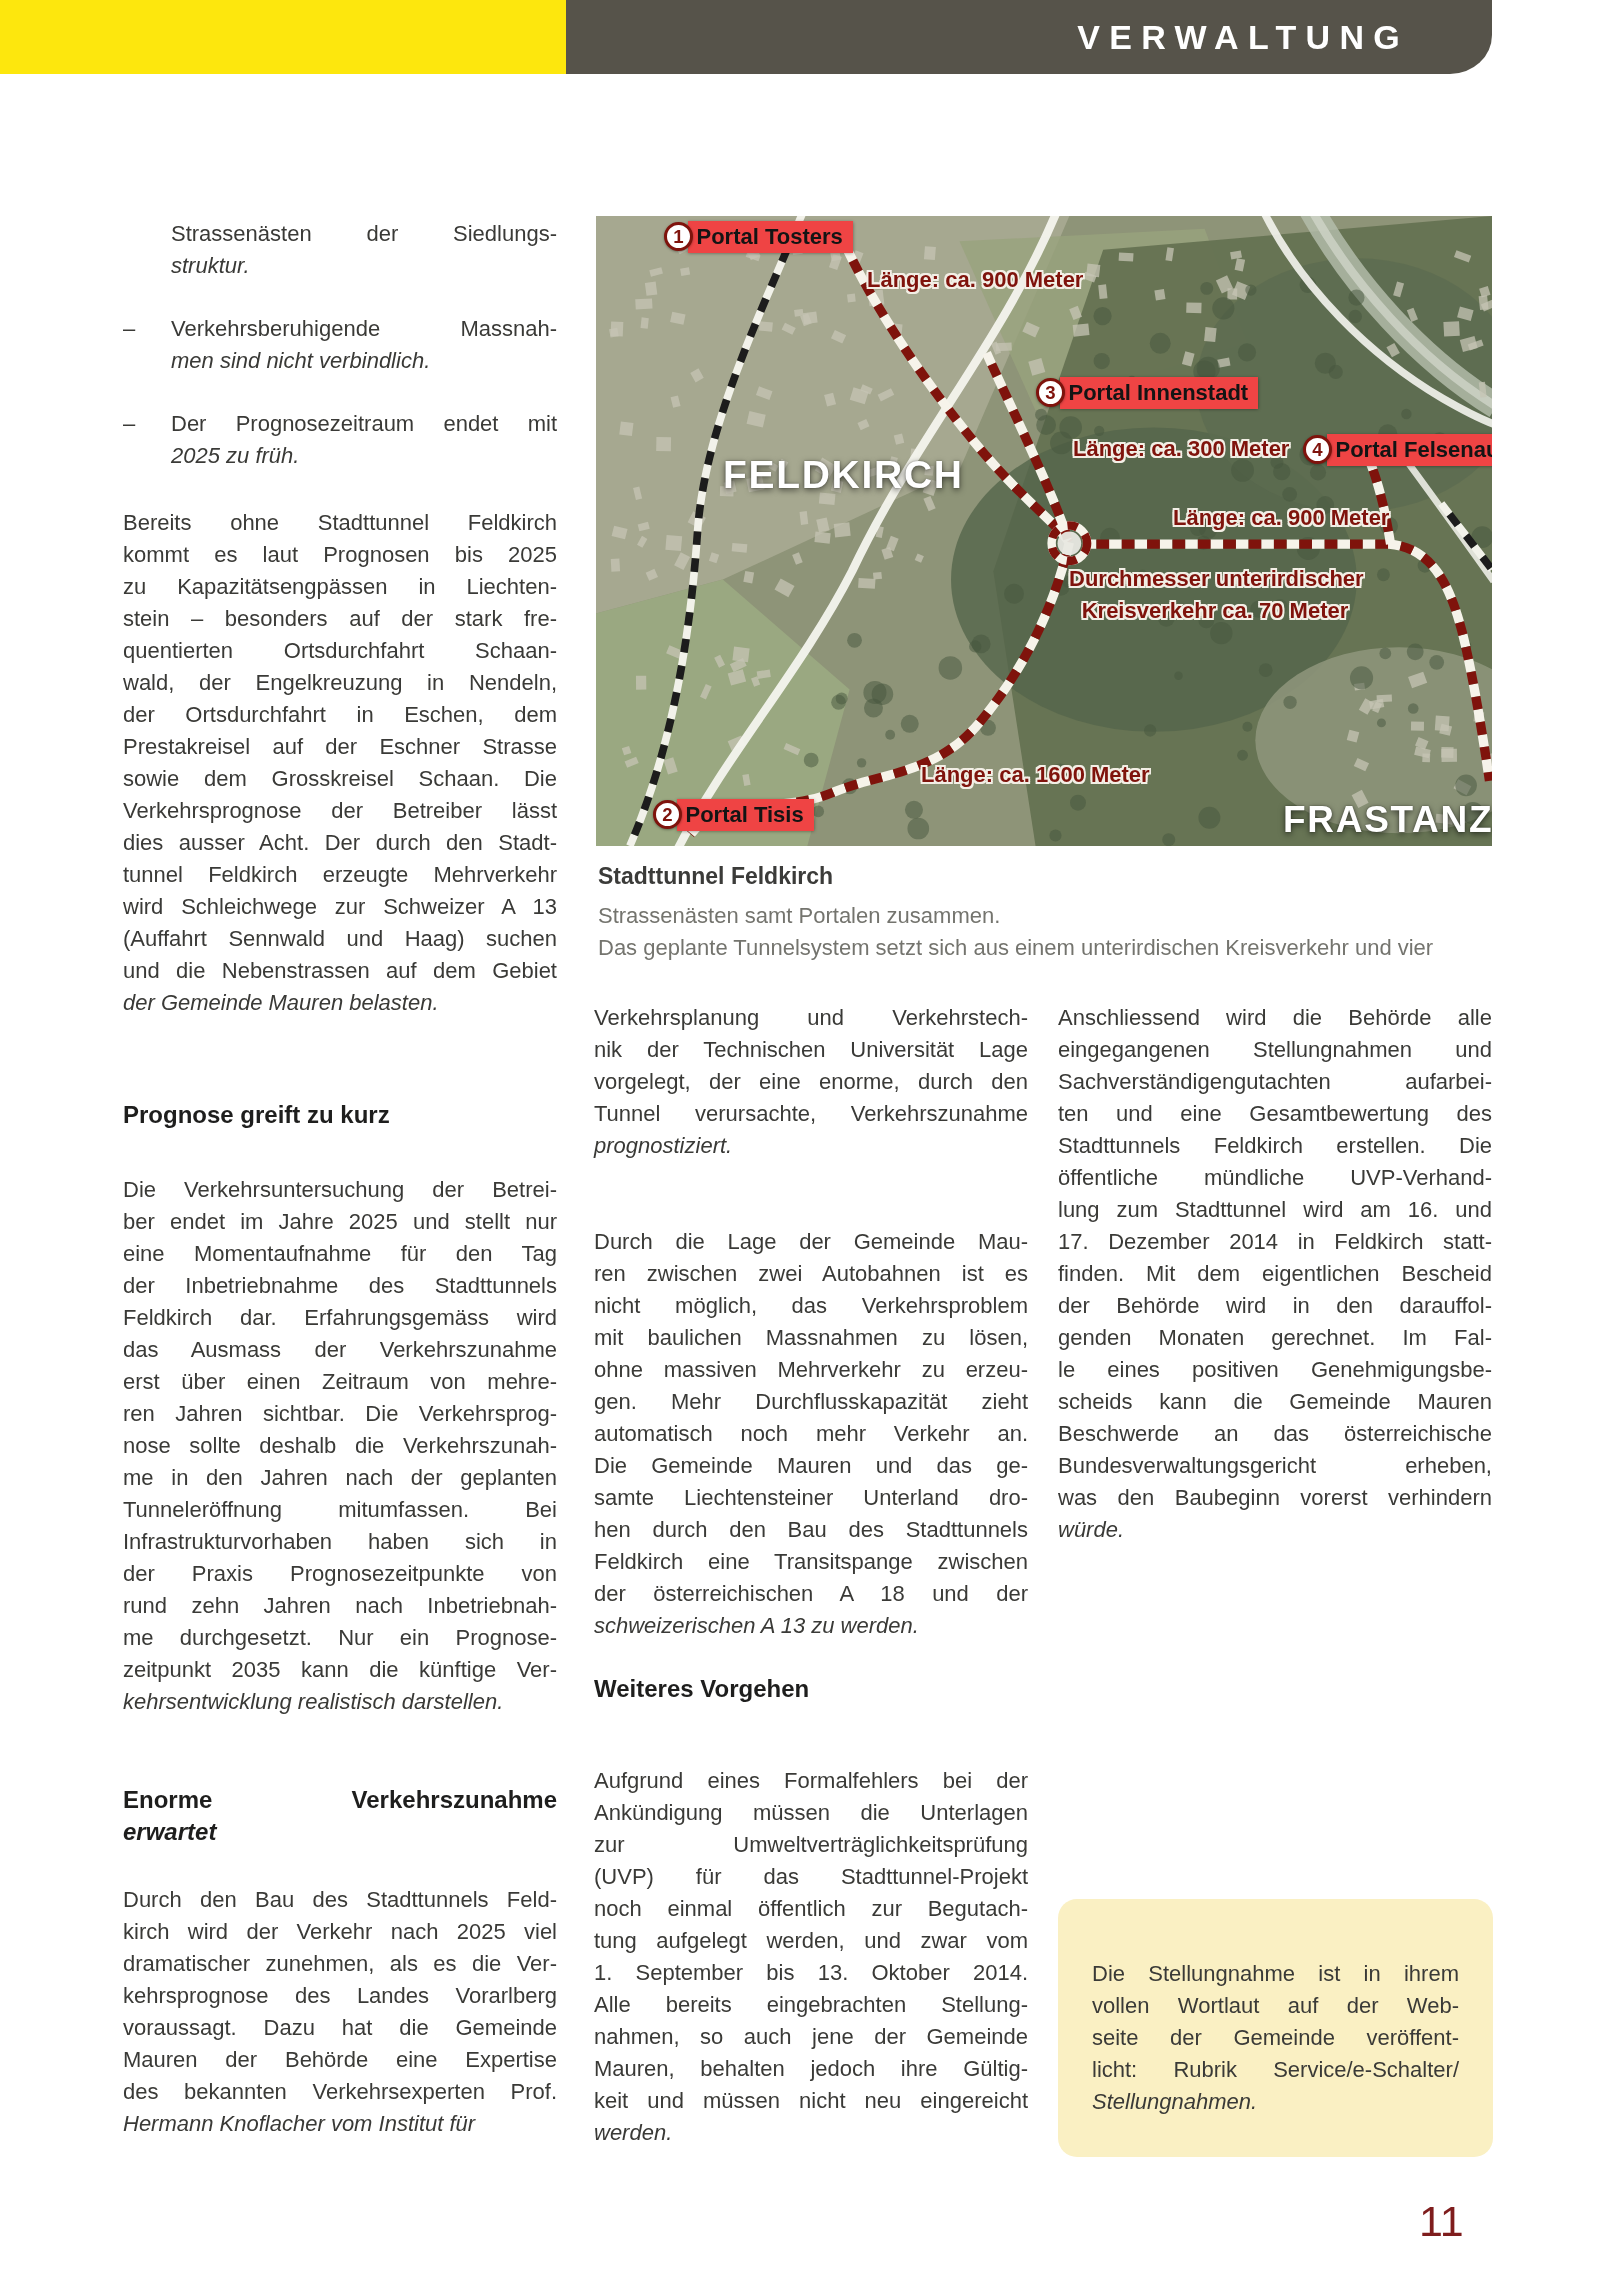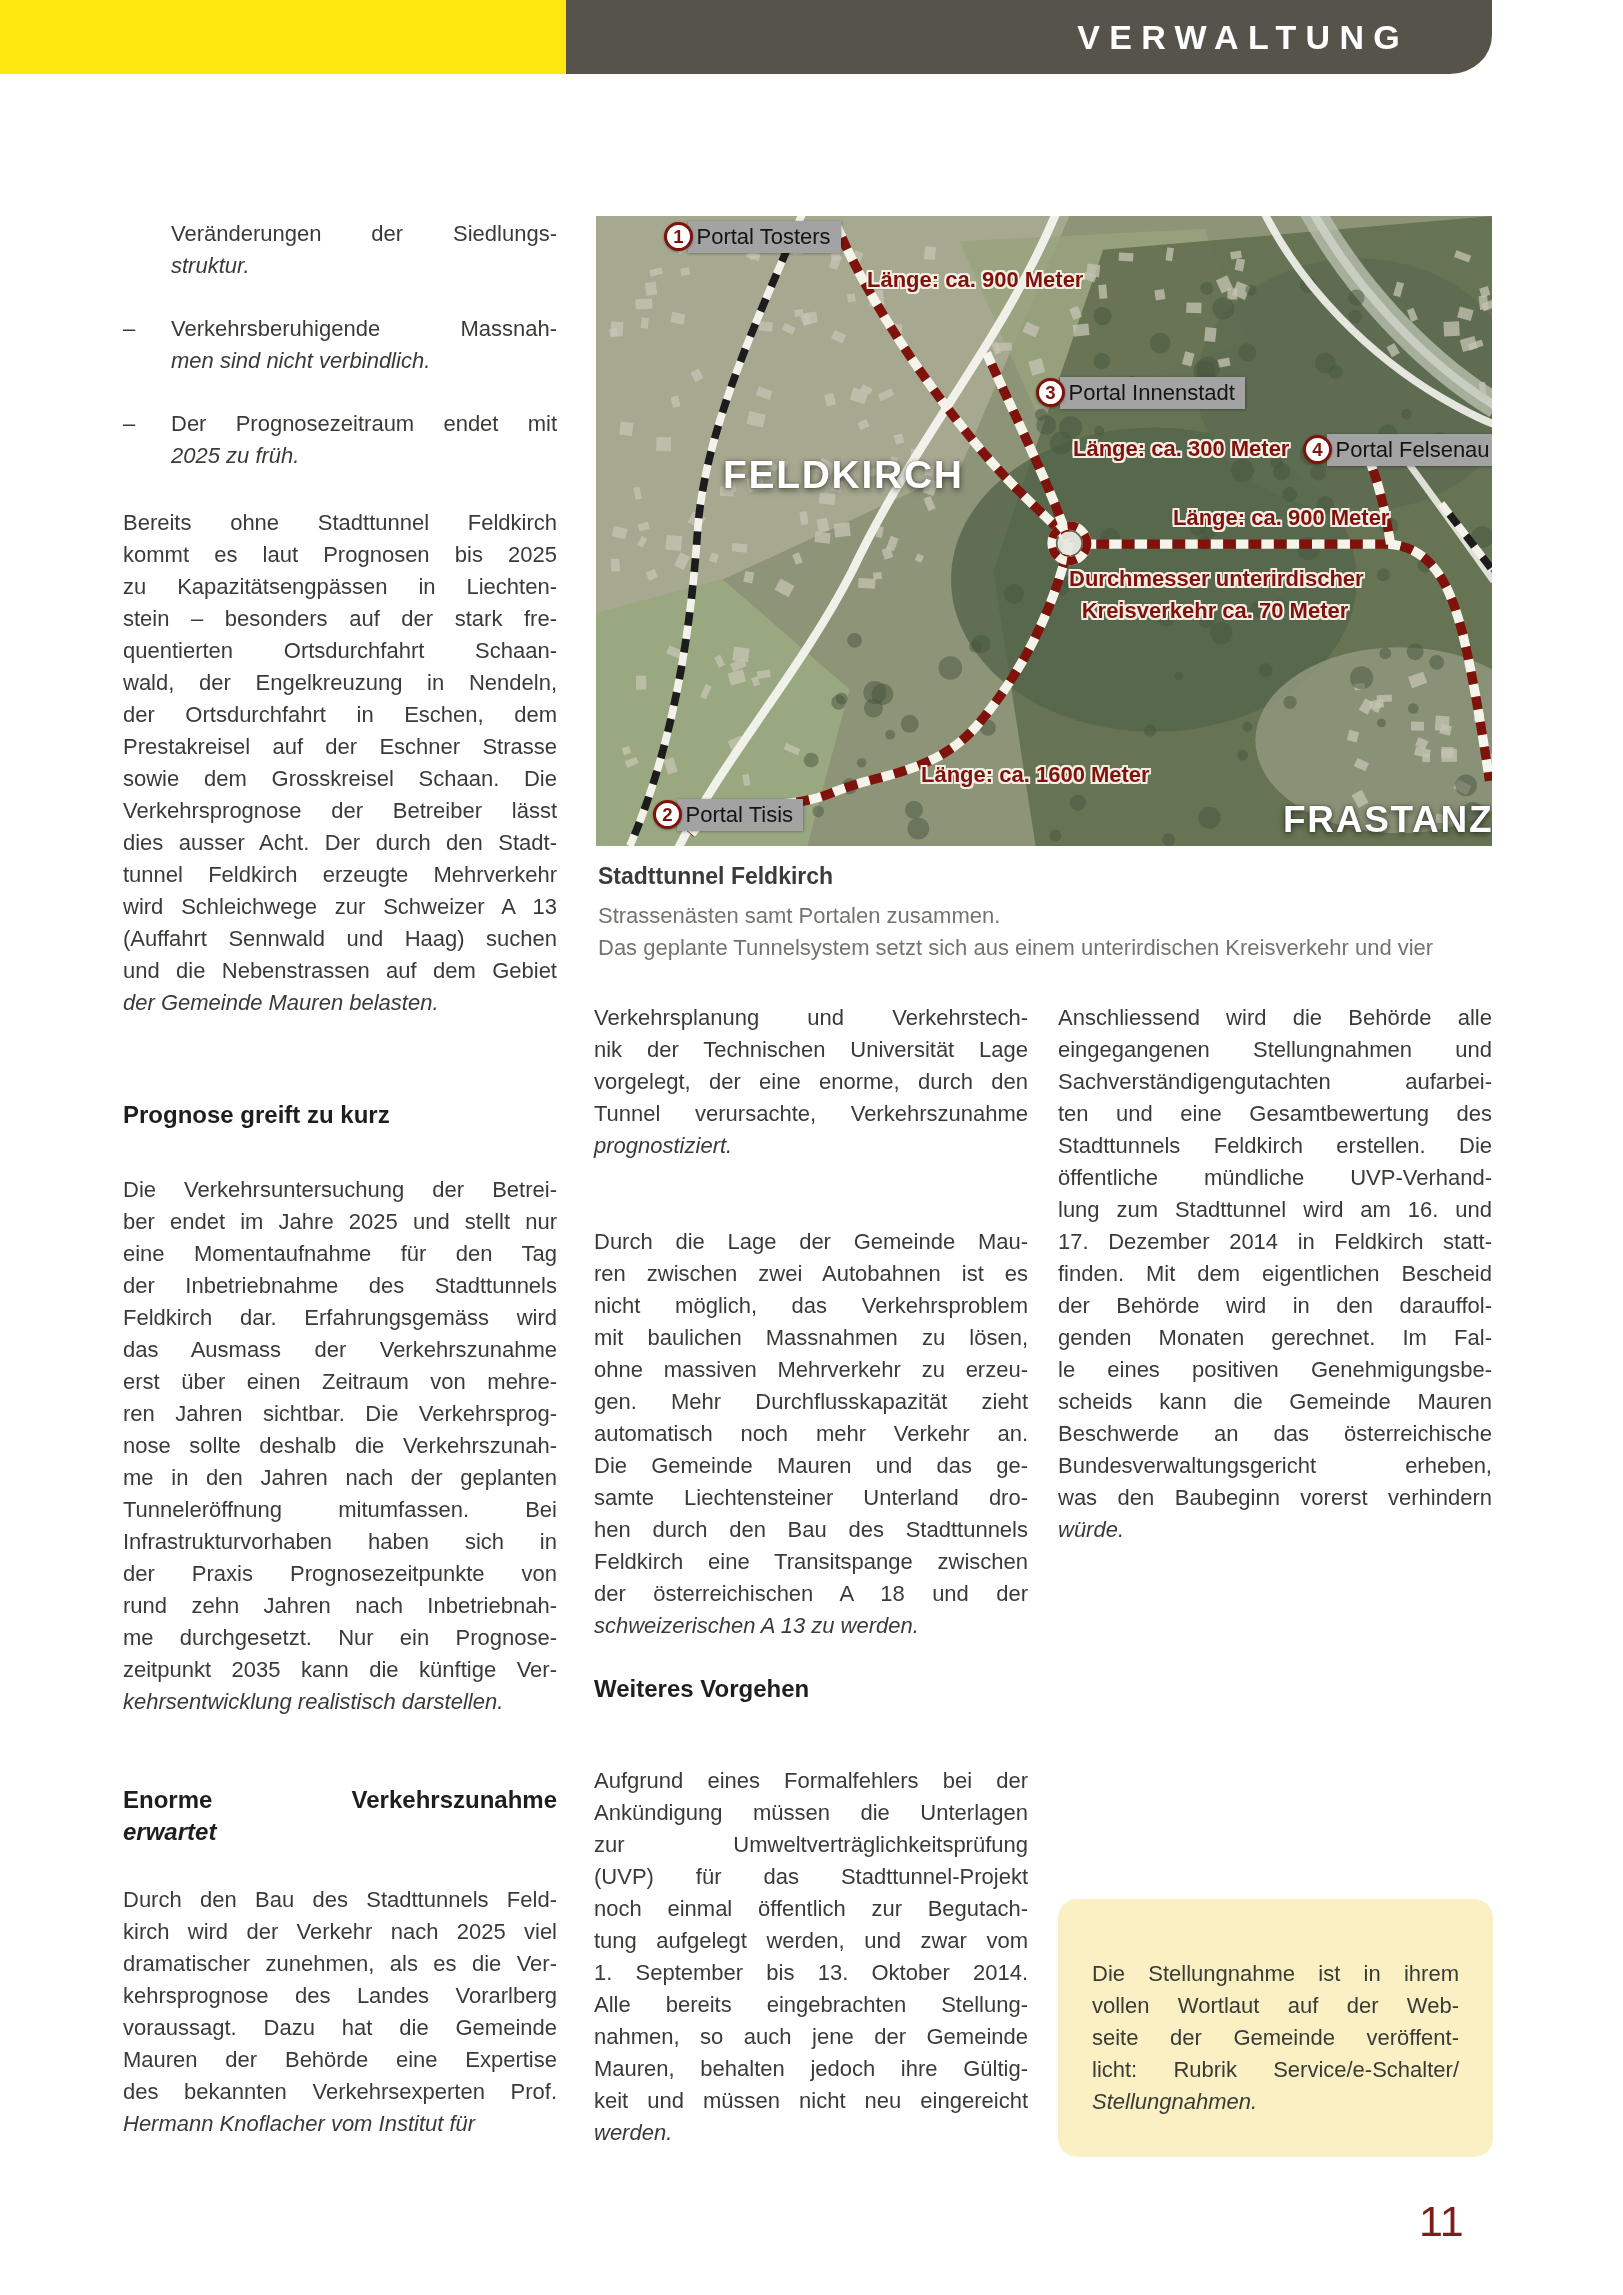--- a/index.html
+++ b/index.html
@@ -29,21 +29,21 @@
   .map { position:absolute; left:596px; top:216px; width:896px; height:630px; background:#8e9478; overflow:hidden; }
   .map svg { position:absolute; left:0; top:0; width:100%; height:100%; display:block; }
   .portal { position:absolute; display:flex; align-items:center; }
   .pnum {
     width:29px; height:29px; border-radius:50%; background:#ffffff; border:3.4px solid var(--tunnel-red,#7f130c);
     color:var(--tunnel-red,#7f130c); font-weight:bold; font-size:18.6px; line-height:22px;
     display:flex; align-items:center; justify-content:center; box-sizing:border-box;
     z-index:2; box-shadow:0 0.8px 2.5px rgba(0,0,0,.4);
   }
   .pbox {
-    background:#a3a3a3; color:#141414; font-weight:normal; font-size:22px; line-height:25px;
+    background:#ef4444; color:#141414; font-weight:bold; font-size:22px; line-height:25px;
     padding:2.5px 10px 4.2px 8.5px; margin-left:-5px; white-space:nowrap; box-shadow:0 0.8px 3.4px rgba(0,0,0,.45);
   }
   .redlabel {
     position:absolute; color:var(--tunnel-red,#8e1410); font-weight:bold; font-size:22px; white-space:nowrap;
     text-shadow:-1.7px 0 0 #f3efe6, 1.7px 0 0 #f3efe6, 0 -1.7px 0 #f3efe6, 0 1.7px 0 #f3efe6,
                 -1.7px -1.7px 0 #f3efe6, 1.7px 1.7px 0 #f3efe6, -1.7px 1.7px 0 #f3efe6, 1.7px -1.7px 0 #f3efe6;
   }
   .redlabel.center { text-align:center; }
   .city {
     position:absolute; color:#ffffff; font-weight:bold; font-size:39px; letter-spacing:1.7px; white-space:nowrap;
@@ -71,21 +71,21 @@
 
   <div class="header-yellow"></div>
   <div class="header-dark">
     <span class="header-title">VERWALTUNG</span>
   </div>
 
   <div class="block" style="left:123px;top:218px">
     <div class="li">
       <span class="dash"></span>
       <div>
-          <div class="line">Veränderungen der Siedlungs-</div>
+          <div class="line">Strassenästen der Siedlungs-</div>
           <div class="line last">struktur.</div>
         </div>
     </div>
     <div class="li">
       <span class="dash">–</span>
       <div>
           <div class="line">Verkehrsberuhigende Massnah-</div>
           <div class="line last">men sind nicht verbindlich.</div>
         </div>
     </div>

